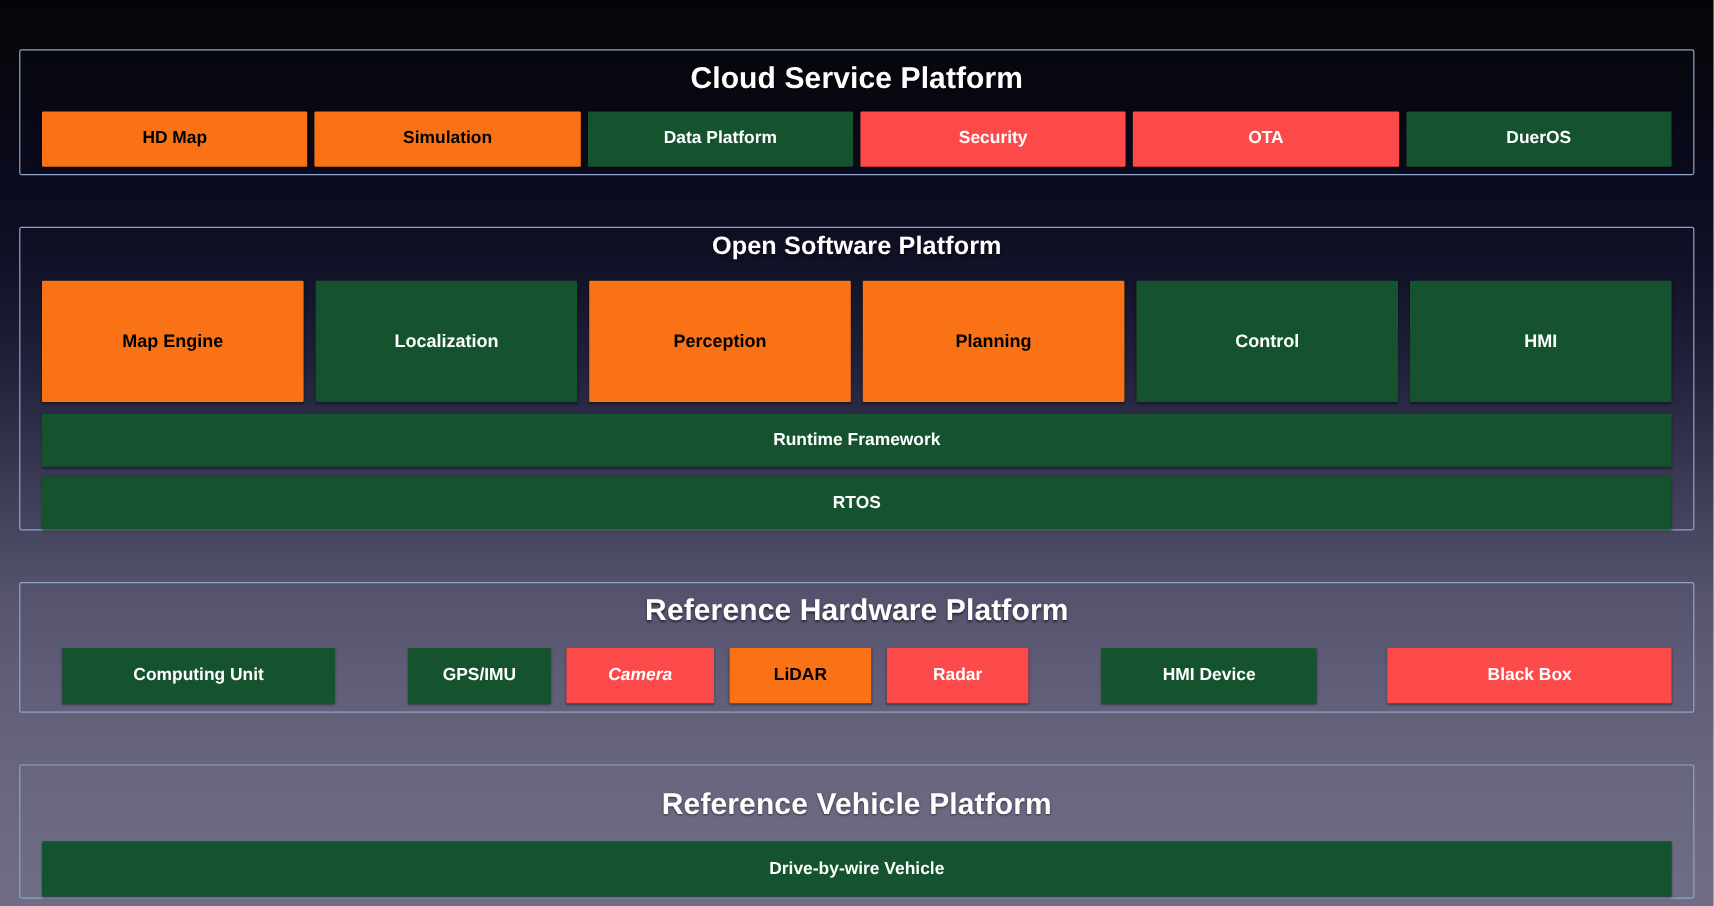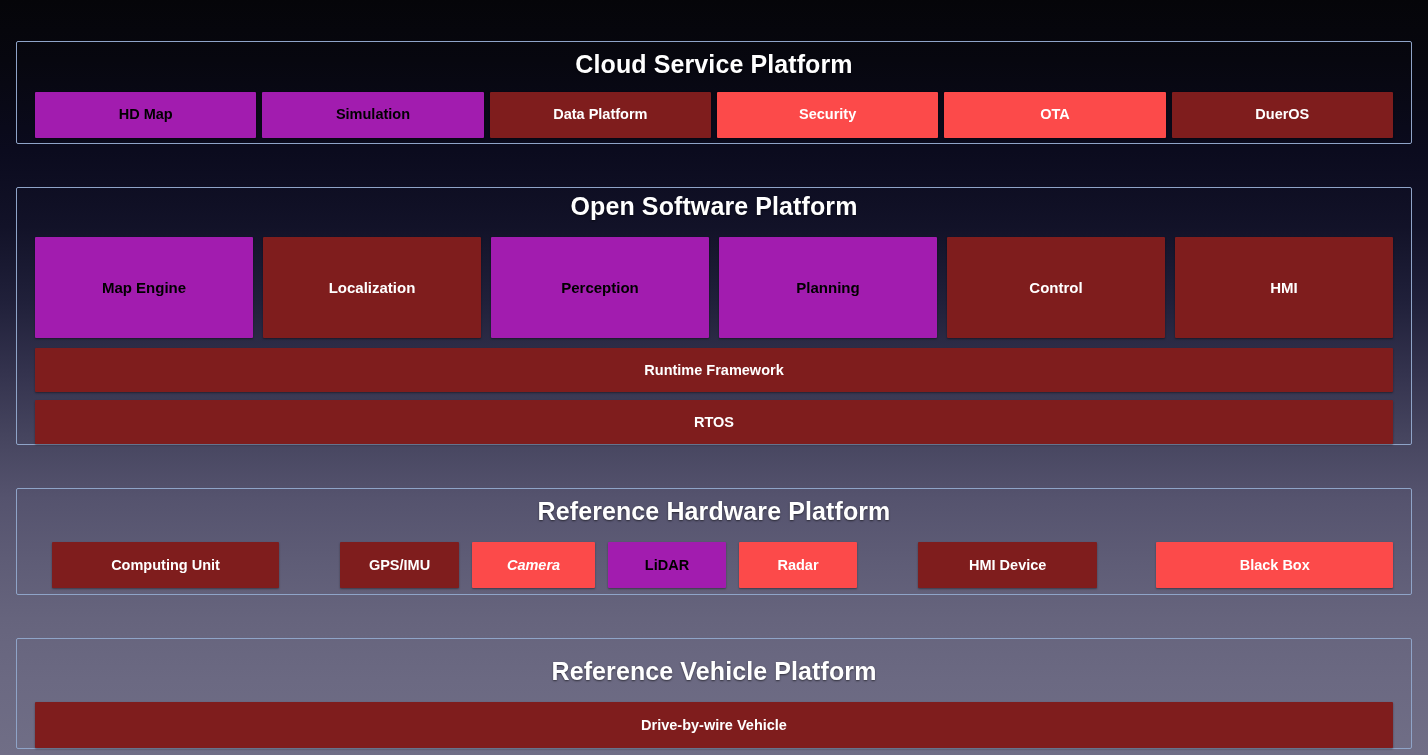--- a/index.html
+++ b/index.html
@@ -62,39 +62,39 @@
     display: flex;
     align-items: center;
     justify-content: center;
     text-align: center;
     font-weight: bold;
     line-height: 1.15;
     border-radius: 1px;
     box-shadow: 0 1px 2px rgba(0,0,0,0.4);
   }
 
-  .c-yellow { background: #a21caf; color: #000000; }
-  .c-blue   { background: #7f1d1d; color: #ffffff; }
+  .c-yellow { background: #f97316; color: #000000; }
+  .c-blue   { background: #14532d; color: #ffffff; }
   .c-red    { background: #fc4a4a; color: #ffffff; }
 
   
   #cloud-panel {
     height: 134px;
     padding-top: 2px;
   }
   #cloud-panel .panel-title { font-size: 25px; margin-bottom: 13px; }
   #cloud-row { gap: 6px; height: 46px; }
   #cloud-row .box { flex: 1; font-size: 14.5px; }
 
   
   #software-panel {
     height: 297px;
     padding-top: 4px;
   }
-  #software-panel .panel-title { font-size: 25px; margin-bottom: 16px; }
+  #software-panel .panel-title { font-size: 21px; margin-bottom: 16px; }
 
   #software-modules { gap: 10px; height: 101px; margin-bottom: 10px; }
   #software-modules .box { flex: 1; font-size: 15px; }
 
   .wide-bar {
     height: 44px;
     font-size: 14.5px;
     margin-bottom: 8px;
   }
   .wide-bar:last-child { margin-bottom: 0; }

